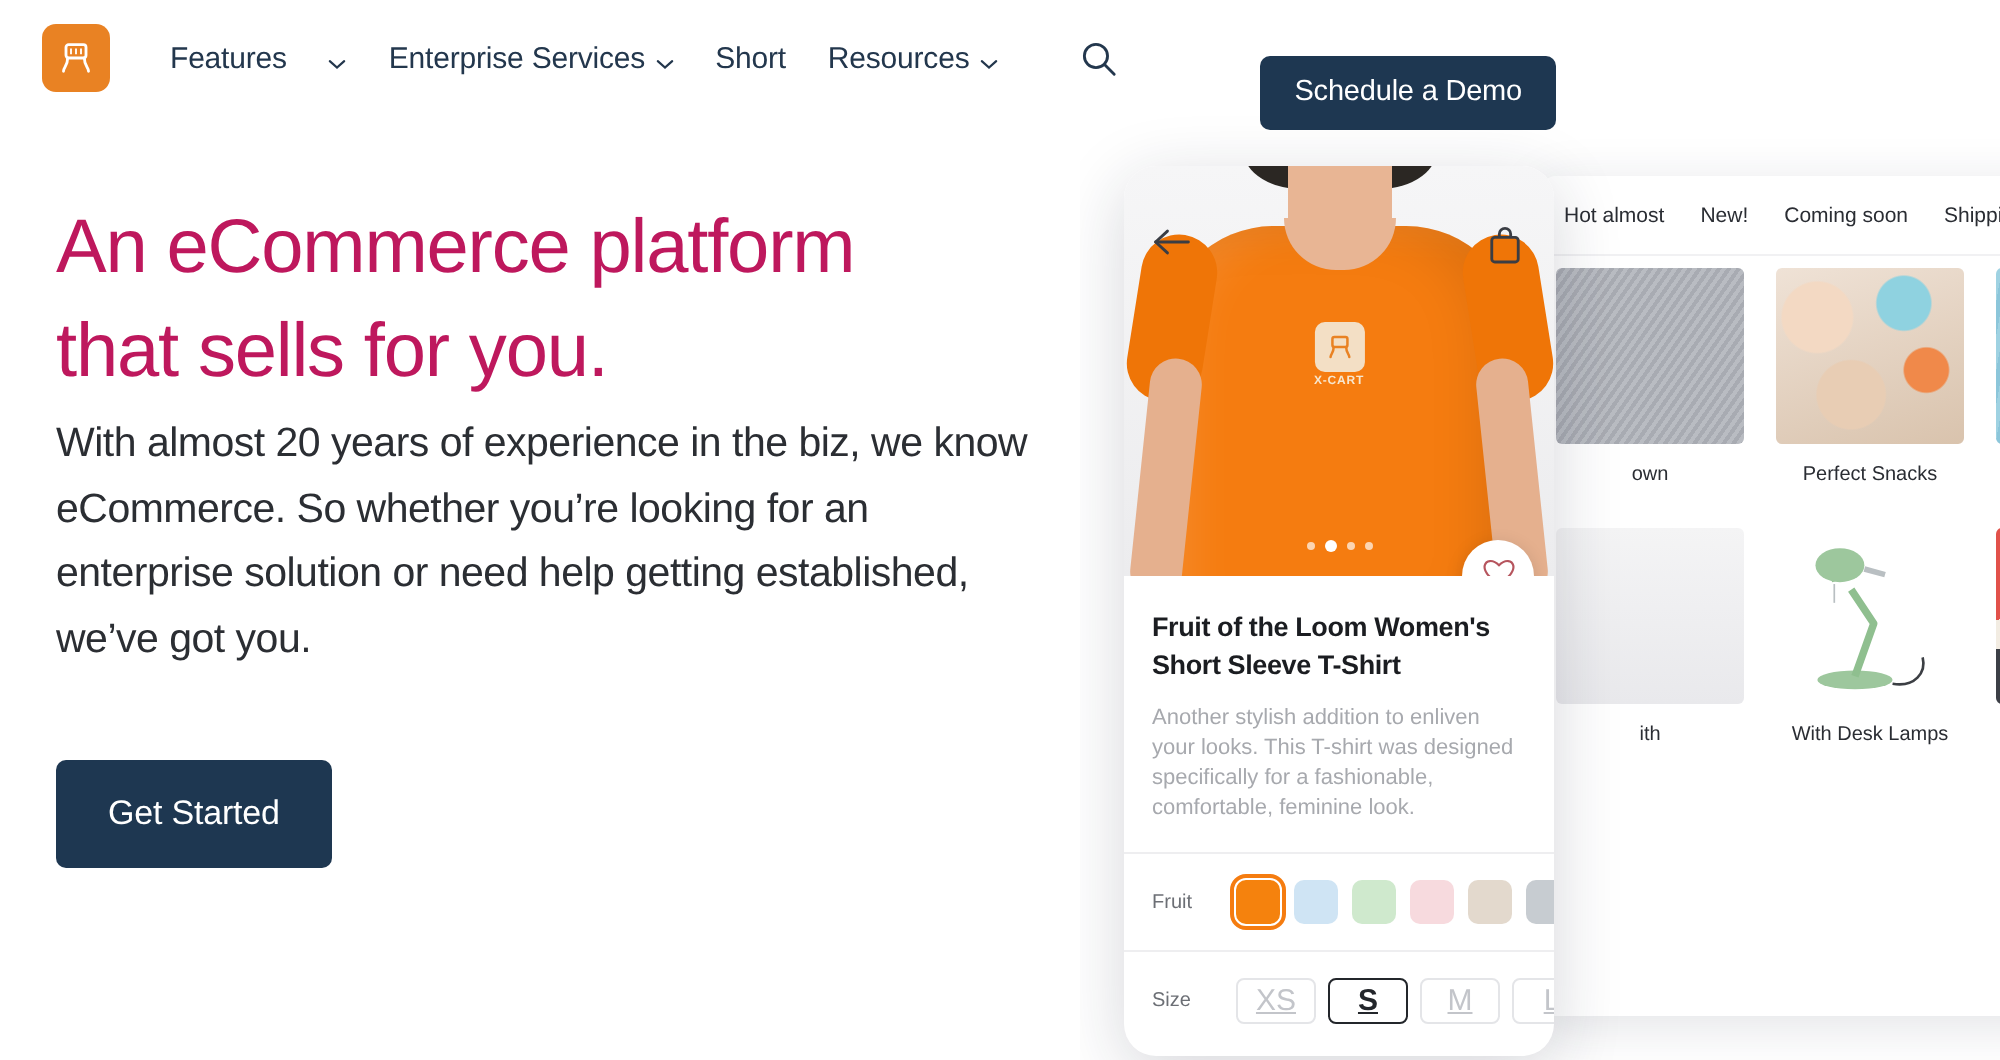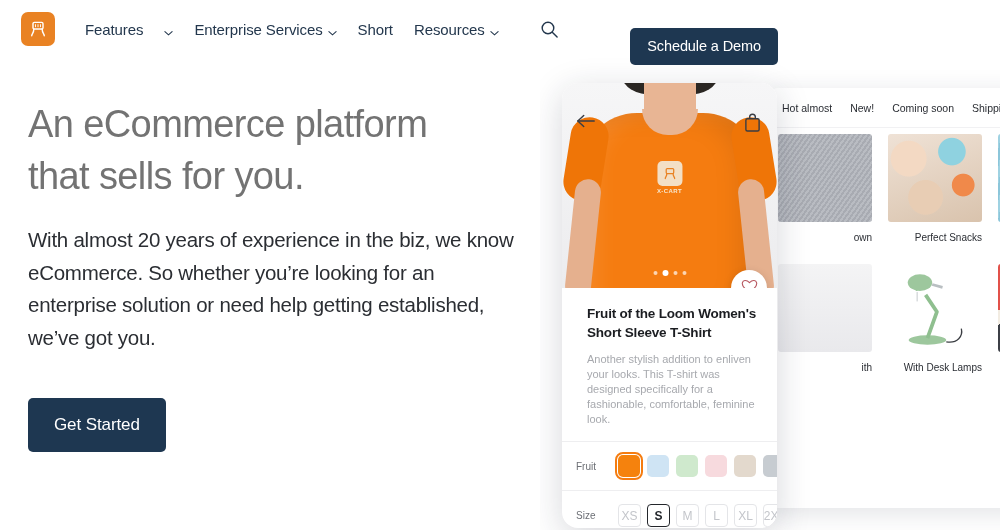--- a/index.html
+++ b/index.html
@@ -38,25 +38,25 @@
     padding: 10px 17px 11px; border: none; cursor: pointer;
     white-space: nowrap; letter-spacing: -0.1px;
     font-family: "Liberation Sans", sans-serif;
     margin-top: 16px;
   }
 
   
   .hero { position: absolute; left: 28px; top: 98px; width: 510px; z-index: 40; }
   .hero h1 {
     font-size: 38px; line-height: 52px; font-weight: 400;
-    color: #737373; letter-spacing: -0.6px;
+    color: #be185d; letter-spacing: -0.6px;
   }
   .hero h1 span { display: block; }
   .hero p {
-    margin-top: 22px; font-size: 20.5px; line-height: 32.5px;
+    margin-top: 4px; font-size: 20.5px; line-height: 32.5px;
     color: #2b2e33; font-weight: 400; letter-spacing: -0.25px;
     max-width: 490px;
   }
   .get-started {
     margin-top: 44px; display: inline-block;
     background: #1e3751; color: #fff;
     font-size: 17px; border-radius: 5px;
     padding: 17px 26px; border: none; cursor: pointer;
     letter-spacing: -0.1px;
     font-family: "Liberation Sans", sans-serif;
@@ -72,21 +72,21 @@
     box-shadow: 0 5px 26px rgba(30,40,60,0.13);
     overflow: hidden;
   }
   .sf-tabs {
     display: flex; align-items: center; gap: 18px;
     padding: 14px 0 13px 12px; font-size: 10.5px; color: #2a2d33;
     white-space: nowrap; border-bottom: 1px solid #f1f1f3;
   }
   .sf-tab { cursor: pointer; }
   .sf-grid { display: grid; grid-template-columns: repeat(3, 1fr); }
-  .sf-cell { padding: 6px 8px 14px; text-align: right; }
+  .sf-cell { padding: 6px 8px 14px; text-align: center; }
   .sf-thumb {
     width: 100%; height: 88px; border-radius: 3px; margin-bottom: 9px;
     background-size: cover; background-position: center;
   }
   .sf-name { font-size: 10px; color: #2a2d33; line-height: 13px; }
 
   
   .th-fabric  { background:
       repeating-linear-gradient(125deg,#b9bcc2 0 2px,#a8abb2 2px 4px),
       linear-gradient(#c2c5ca,#9fa2a8); }
@@ -175,41 +175,41 @@
     display: flex; align-items: center; gap: 5px; z-index: 6;
   }
   .dot { width: 4px; height: 4px; border-radius: 50%; background: rgba(255,255,255,0.68); }
   .dot.on { width: 6px; height: 6px; background: #fff; }
   .heart-btn {
     position: absolute; right: 10px; bottom: -18px; width: 36px; height: 36px;
     background: #fff; border-radius: 50%; z-index: 9;
     box-shadow: 0 2px 9px rgba(0,0,0,0.13);
     display: flex; align-items: center; justify-content: center; cursor: pointer;
   }
-  .phone-body { padding: 16px 14px 0; margin-left: 11px; }
+  .phone-body { padding: 16px 14px 0; }
   .p-title {
     font-size: 13.5px; font-weight: bold; color: #1b1d21;
     line-height: 19px; letter-spacing: -0.2px;
   }
   .p-desc {
     margin-top: 10px; font-size: 11px; line-height: 15px; color: #a7a9ae;
   }
   .opt-row {
     display: flex; align-items: center; border-top: 1px solid #eeeef0;
     padding: 13px 14px; gap: 12px;
   }
   .opt-label { font-size: 10px; color: #6c6f75; width: 30px; flex: 0 0 auto; }
   .swatches { display: flex; gap: 7px; }
   .sw { width: 22px; height: 22px; border-radius: 5px; cursor: pointer; }
   .sw.sel { outline: 2px solid #f57c10; outline-offset: 1.5px; }
   .sizes { display: flex; gap: 6px; }
   .sz {
-    width: 23px; height: 23px; border: 1px solid #e4e5e8; border-radius: 4px;
-    font-size: 12px; color: #c3c5ca; display: flex; align-items: center;
-    justify-content: center; cursor: pointer; background: #fff;
+    width: 40px; height: 23px; border: 1px solid #e4e5e8; border-radius: 4px;
+    font-size: 15px; color: #c3c5ca; display: flex; align-items: center;
+    justify-content: center; cursor: pointer; background: #fff; text-decoration: underline;
   }
   .sz.sel { border: 1.6px solid #23262b; color: #23262b; font-weight: bold; }
 </style>
 </head>
 <body>
 
 <div class="page">
 
   <div class="header">
 

